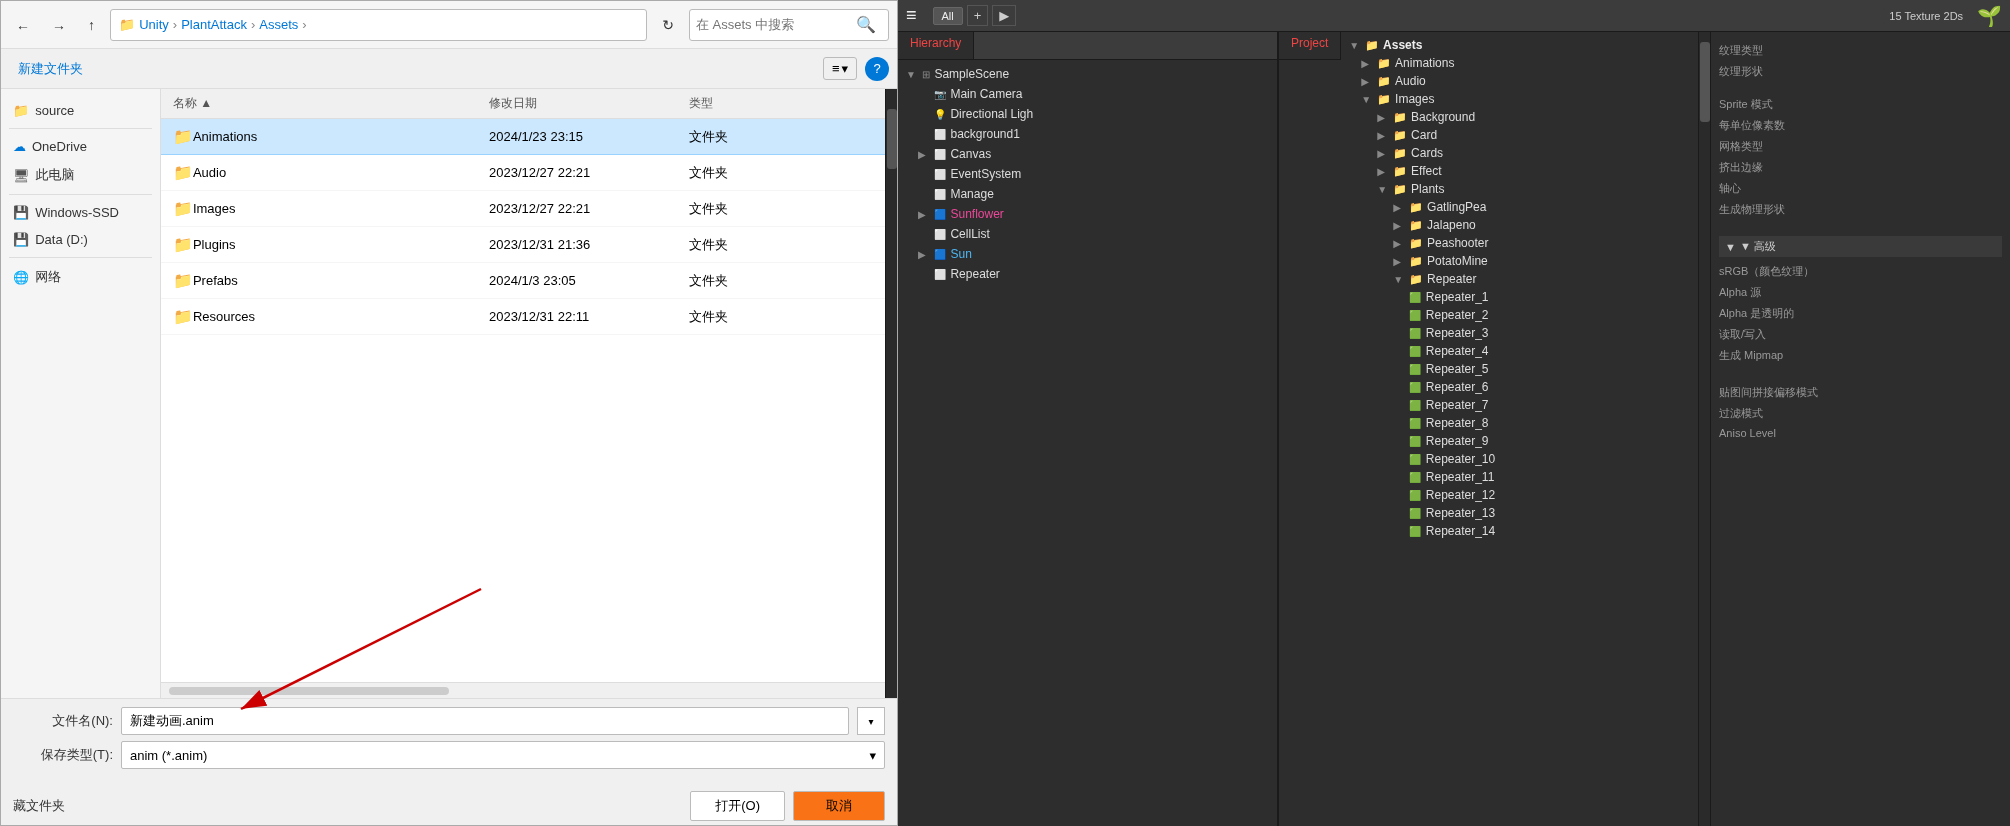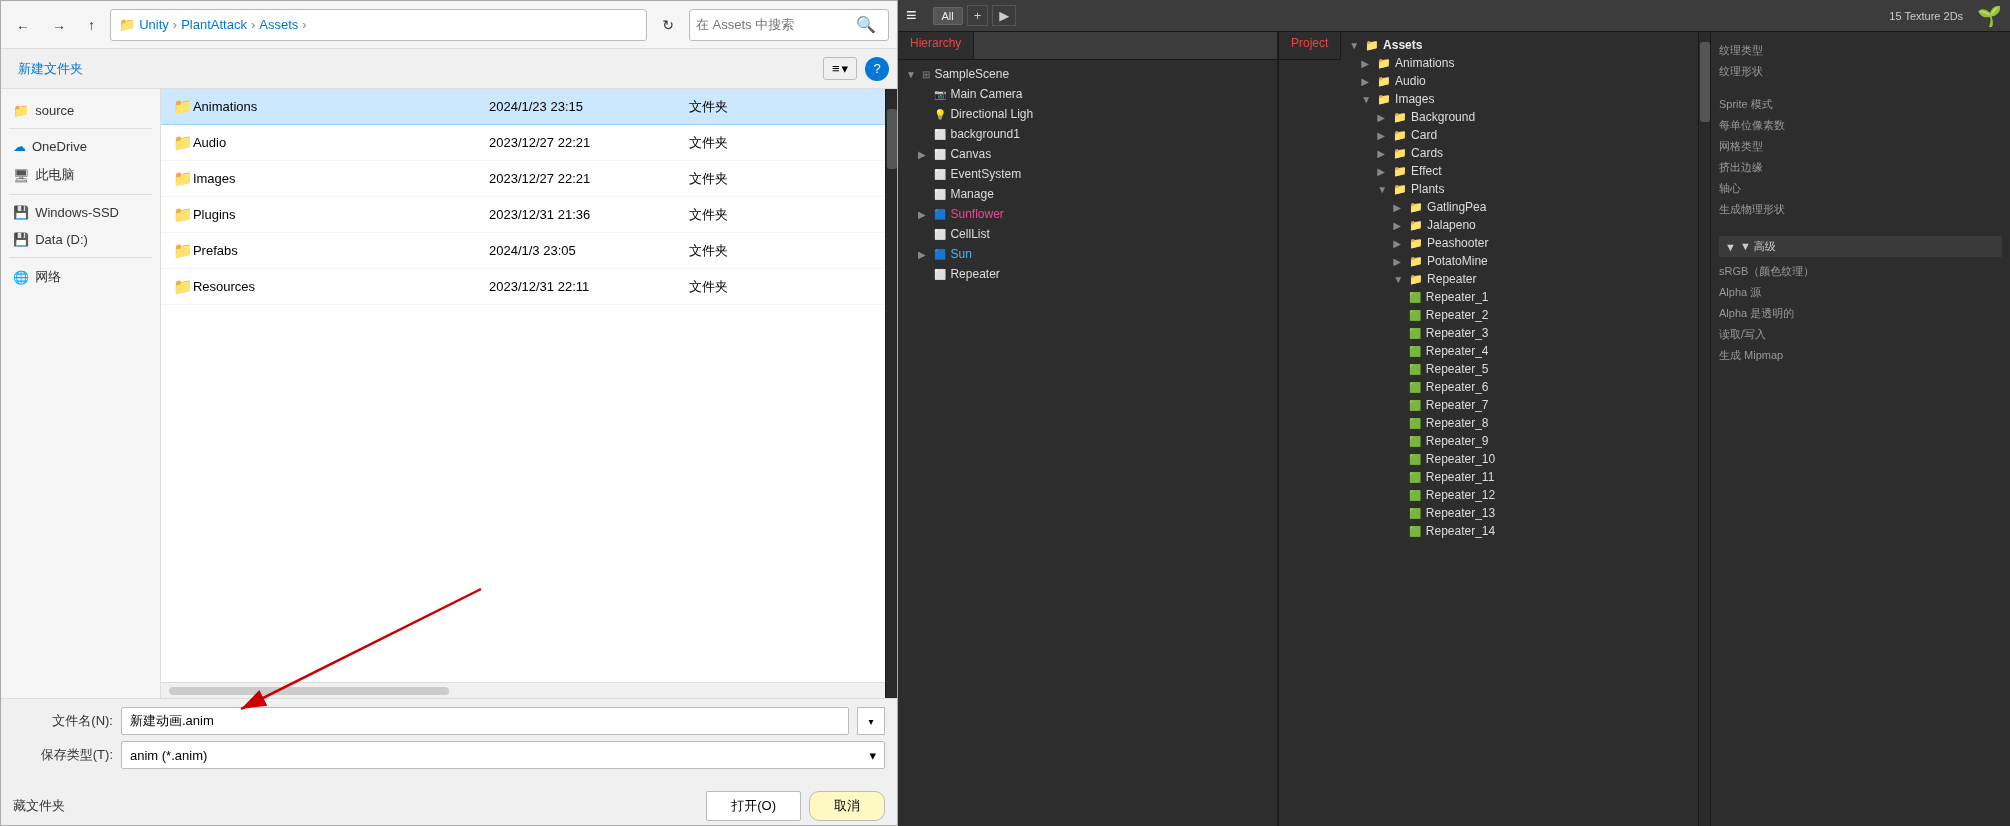--- a/index.html
+++ b/index.html
@@ -270,26 +270,26 @@
     .btn-open {
       background: white;
       border: 1px solid #bbb;
       padding: 5px 24px;
       font-size: 13px;
       cursor: pointer;
       border-radius: 2px;
     }
 
     .btn-cancel {
-      background: #fef9c3;
+      background: #f97316;
       border: 1px solid #bbb;
-      padding: 5px 24px;
-      font-size: 13px;
-      cursor: pointer;
-      border-radius: 10px;
+      padding: 5px 32px;
+      font-size: 13px;
+      cursor: pointer;
+      border-radius: 2px;
     }
 
     
     .unity-hierarchy {
       width: 380px;
       height: 826px;
       background: #2d2d2d;
       border-right: 1px solid #1a1a1a;
       display: flex;
       flex-direction: column;
@@ -513,20 +513,27 @@
         <span>Data (D:)</span>
       </div>
       <div class="sidebar-divider"></div>
       <div class="sidebar-item">
         <span style="color:#555;">🌐</span>
         <span>网络</span>
       </div>
     </div>
 
     <div class="file-list-container" style="position:relative;">
+      <div class="file-list-header">
+        <div class="col-name">
+          <span>名称</span> <span>▲</span>
+        </div>
+        <div class="col-date">修改日期</div>
+        <div class="col-type">类型</div>
+      </div>
 
       <div class="file-row selected">
         <div class="col-name" style="display:flex;align-items:center;">
           <span class="folder-icon">📁</span>
           <span>Animations</span>
         </div>
         <div class="col-date">2024/1/23 23:15</div>
         <div class="col-type">文件夹</div>
       </div>
 
@@ -935,18 +942,34 @@
             <span class="inspector-label">读取/写入</span>
             <span class="inspector-value"></span>
           </div>
 
           <div class="inspector-row">
             <span class="inspector-label">生成 Mipmap</span>
             <span class="inspector-value"></span>
           </div>
         </div>
 
+        <div style="margin-top:16px;">
+          <div class="inspector-row">
+            <span class="inspector-label">贴图间拼接偏移模式</span>
+            <span class="inspector-value"></span>
+          </div>
+
+          <div class="inspector-row">
+            <span class="inspector-label">过滤模式</span>
+            <span class="inspector-value"></span>
+          </div>
+
+          <div class="inspector-row">
+            <span class="inspector-label">Aniso Level</span>
+            <span class="inspector-value"></span>
+          </div>
+        </div>
 
       </div>
     </div>
 
   </div>
 </div>
 
 </body></html>

